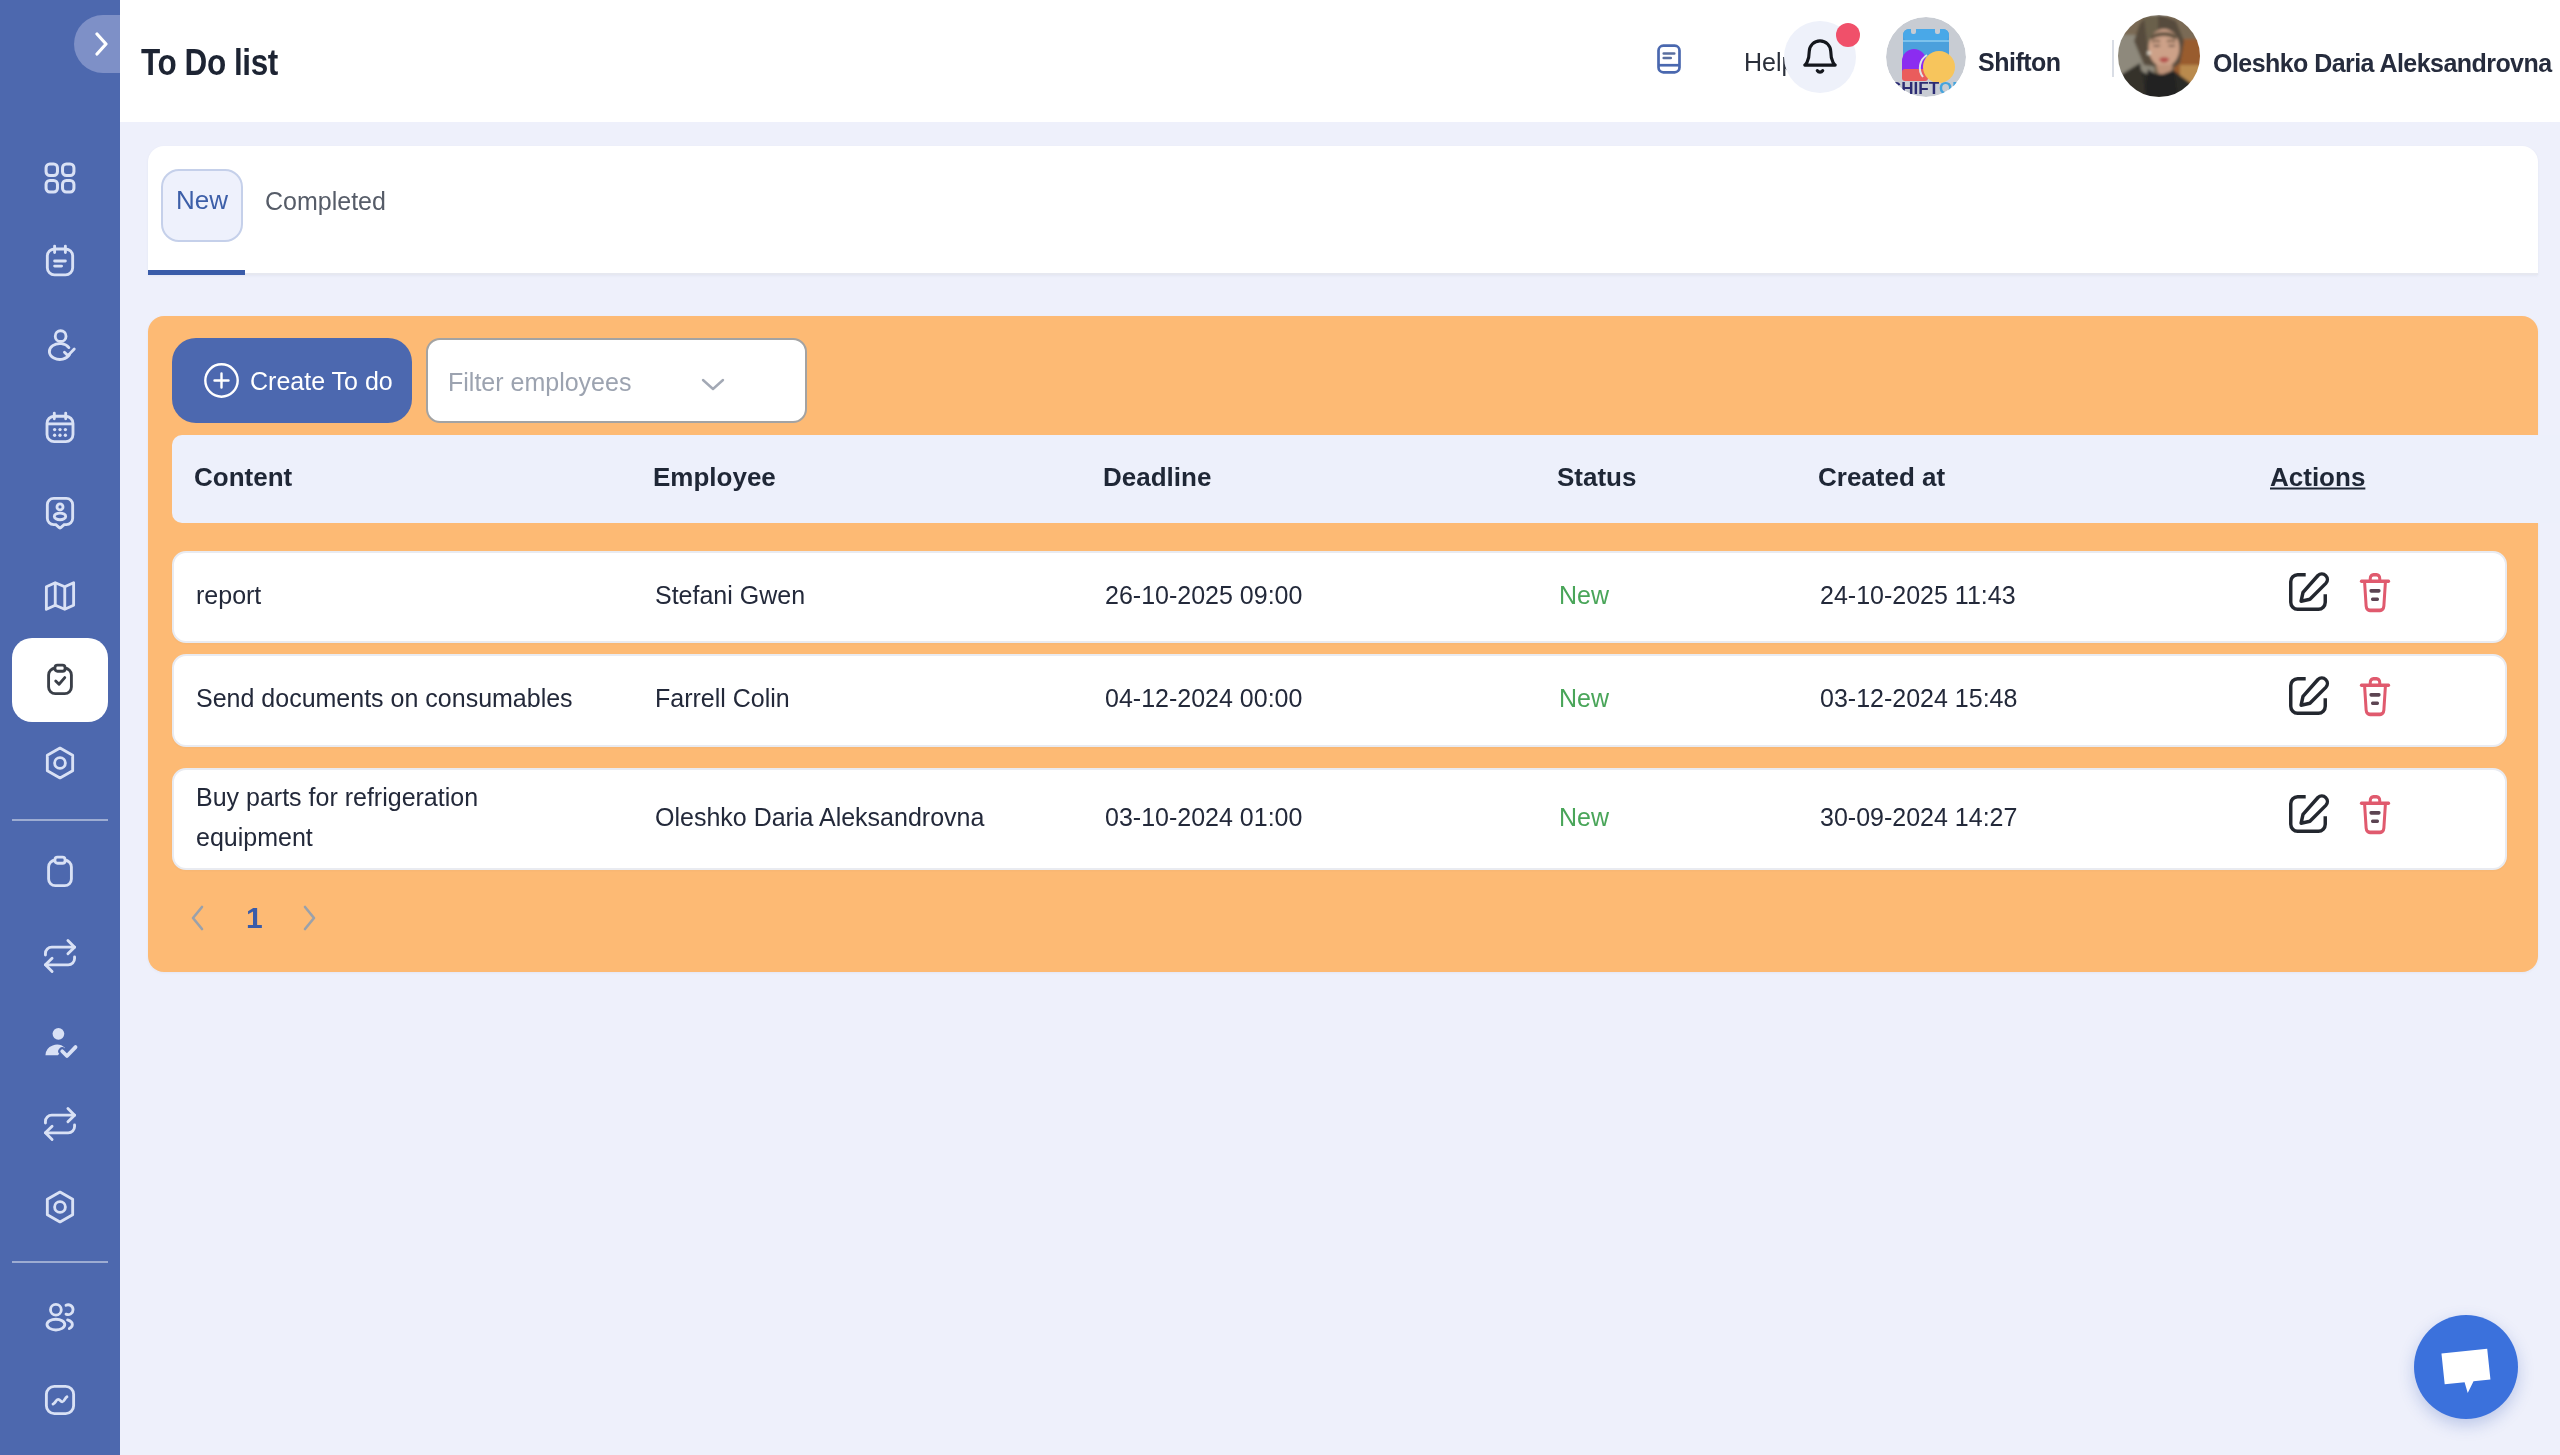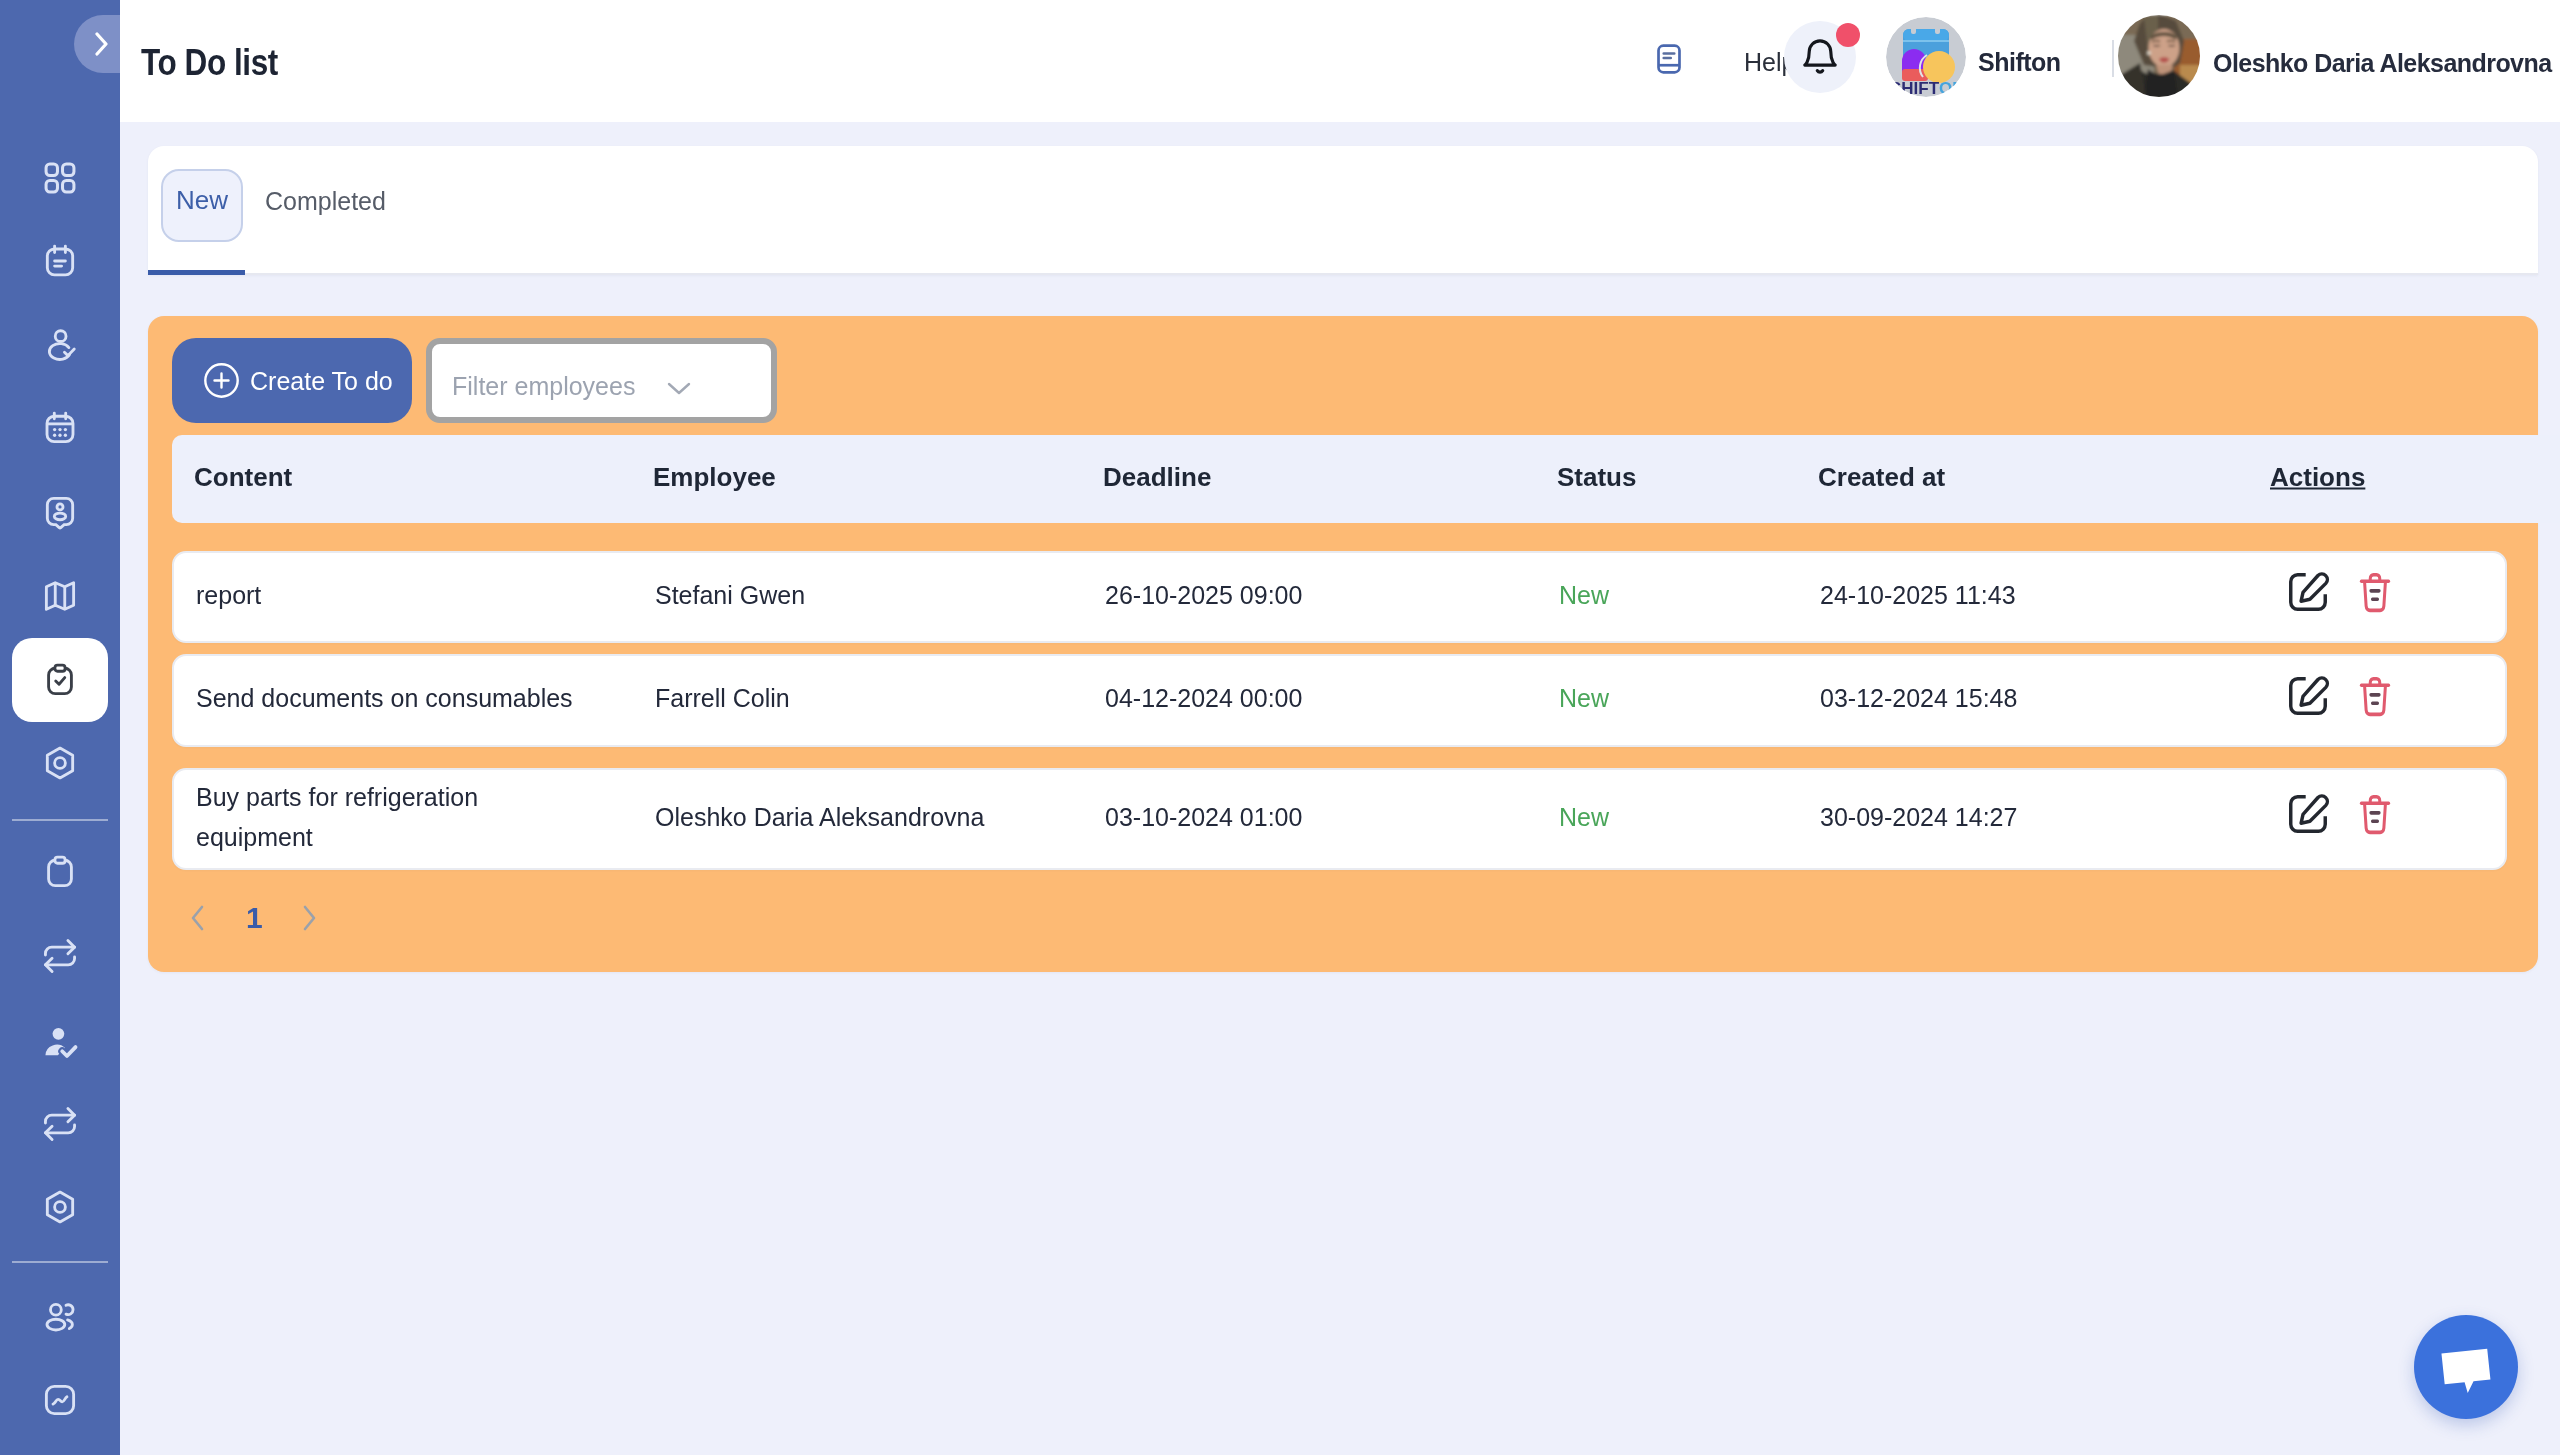--- a/index.html
+++ b/index.html
@@ -34,21 +34,21 @@
   .tabs-card .gray-line { position:absolute; left:0; bottom:0; width:100%; height:2px; background:#e6e8f0; }
   .tab-new { position:absolute; left:13px; top:23px; width:82px; height:73px; background:#eef1fc; border:2px solid #c5d0ea; border-radius:18px; text-align:center; line-height:58px; font-size:26px; color:#3d5fa8; }
   .tab-done { position:absolute; left:117px; top:41px; font-size:25px; color:#565c68; }
   .blue-line { position:absolute; left:0; bottom:0; width:97px; height:5px; background:#3a5ca9; }
 
   
   .table-card { position:absolute; left:148px; top:285px; width:2390px; height:656px; background:#fdba74; border-radius:16px; box-shadow:0 1px 3px rgba(40,50,100,0.05);margin-top:31px; }
   .btn-create { position:absolute; left:24px; top:22px; width:240px; height:85px; background:#4c68af; border-radius:24px; color:#ffffff; }
   .btn-create svg { position:absolute; left:31px; top:24px; }
   .btn-create span { position:absolute; left:78px; top:29px; font-size:25px; }
-  .filter { position:absolute; left:278px; top:22px; width:351px; height:85px; background:#ffffff; border:6px solid #a3a3a3; border-radius:14px; }
+  .filter { position:absolute; left:278px; top:22px; width:381px; height:85px; background:#ffffff; border:2px solid #a3a3a3; border-radius:14px; }
   .filter span { position:absolute; left:20px; top:28px; font-size:25px; color:#9ca3b0; }
   .filter svg { position:absolute; right:80px; top:38px; }
 
   .thead { position:absolute; left:24px; top:119px; width:2404px; height:88px; background:#edf0fb; border-radius:10px; font-size:26px; font-weight:bold; color:#1f2736; }
   .thead span, .row span { position:absolute; top:47.5%; transform:translateY(-50%); white-space:nowrap; }
   .c1 { left:22px; } .c2 { left:481px; } .c3 { left:931px; } .c4 { left:1385px; } .c5 { left:1646px; } .c6 { left:2098px;text-decoration:underline; }
 
   .row { position:absolute; left:24px; width:2335px; background:#ffffff; border:2px solid #e9ebf1; border-radius:14px; font-size:25px; color:#23293a; box-shadow:0 1px 2px rgba(40,50,100,0.03); }
   .row1 { top:235px; height:92px; }
   .row2 { top:338px; height:93px; }

